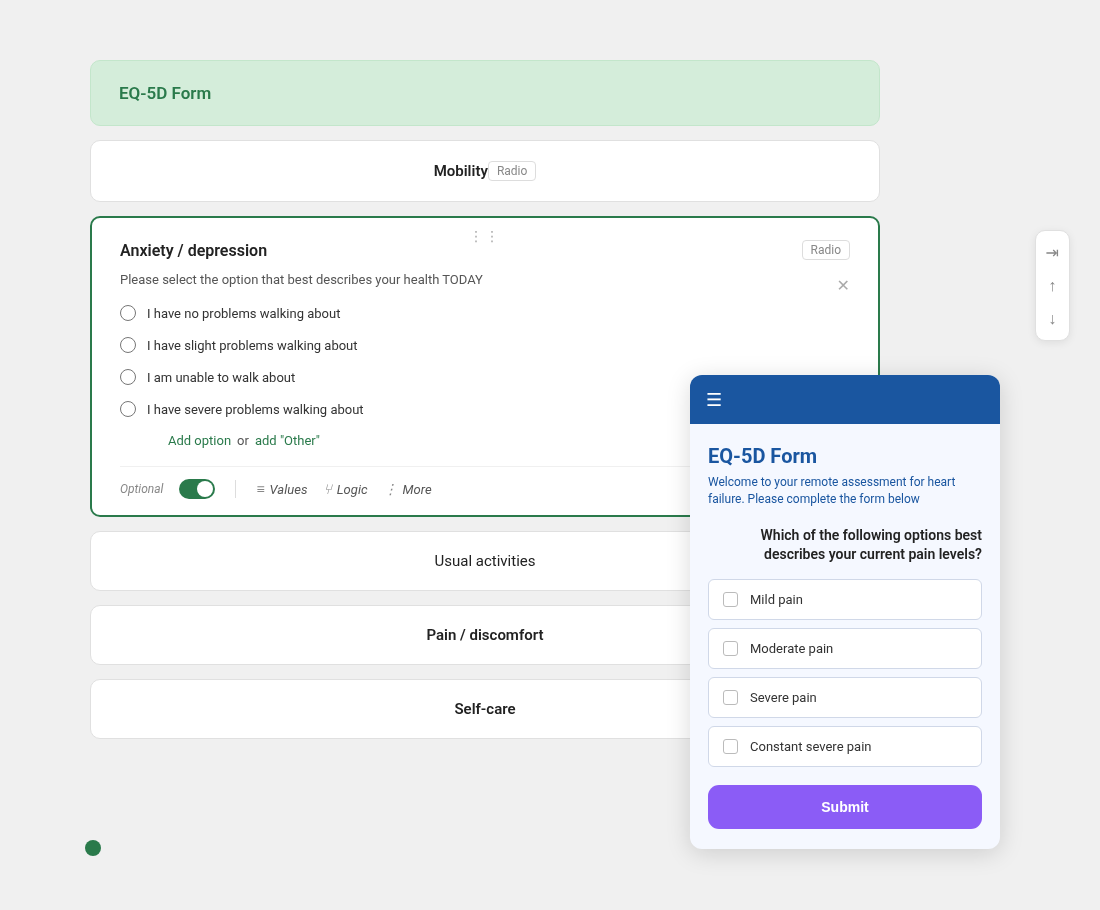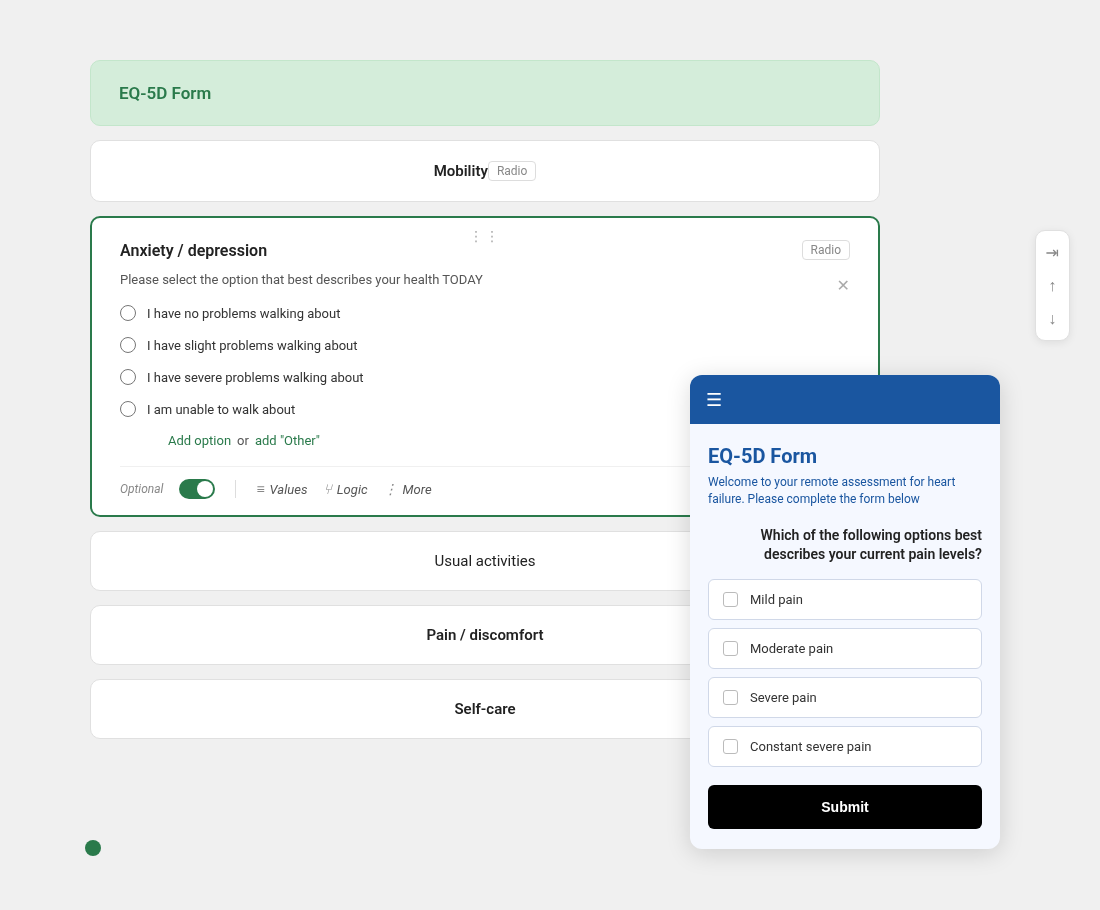--- a/index.html
+++ b/index.html
@@ -251,24 +251,24 @@
       background: white;
       cursor: pointer;
     }
     .panel-option label {
       font-size: 13px;
       color: #333;
       cursor: pointer;
     }
     .panel-submit-btn {
       width: 100%;
-      background: #000000;
+      background: #8b5cf6;
       color: white;
       border: none;
-      border-radius: 6px;
+      border-radius: 11px;
       padding: 14px;
       font-size: 14px;
       font-weight: 600;
       cursor: pointer;
       margin-top: 10px;
     }
 
     
     .side-controls {
       position: absolute;
@@ -327,26 +327,26 @@
 
     <div class="radio-option">
       <input type="radio" name="walking" id="opt1" style="">
       <label for="opt1">I have no problems walking about</label>
     </div>
     <div class="radio-option">
       <input type="radio" name="walking" id="opt2" style="">
       <label for="opt2">I have slight problems walking about</label>
     </div>
     <div class="radio-option">
+      <input type="radio" name="walking" id="opt4" style="">
+      <label for="opt4">I am unable to walk about</label>
+    </div>
+    <div class="radio-option">
       <input type="radio" name="walking" id="opt5" style="">
       <label for="opt5">I have severe problems walking about</label>
-    </div>
-    <div class="radio-option">
-      <input type="radio" name="walking" id="opt4" style="">
-      <label for="opt4">I am unable to walk about</label>
     </div>
 
     <div class="add-option-row">
       <input type="radio" disabled="" style="visibility: hidden; width: 16px;">
       <a class="add-option-link">Add option</a>
       <span class="add-option-text">or</span>
       <a class="add-option-link">add "Other"</a>
     </div>
 
     <div class="card-footer">

